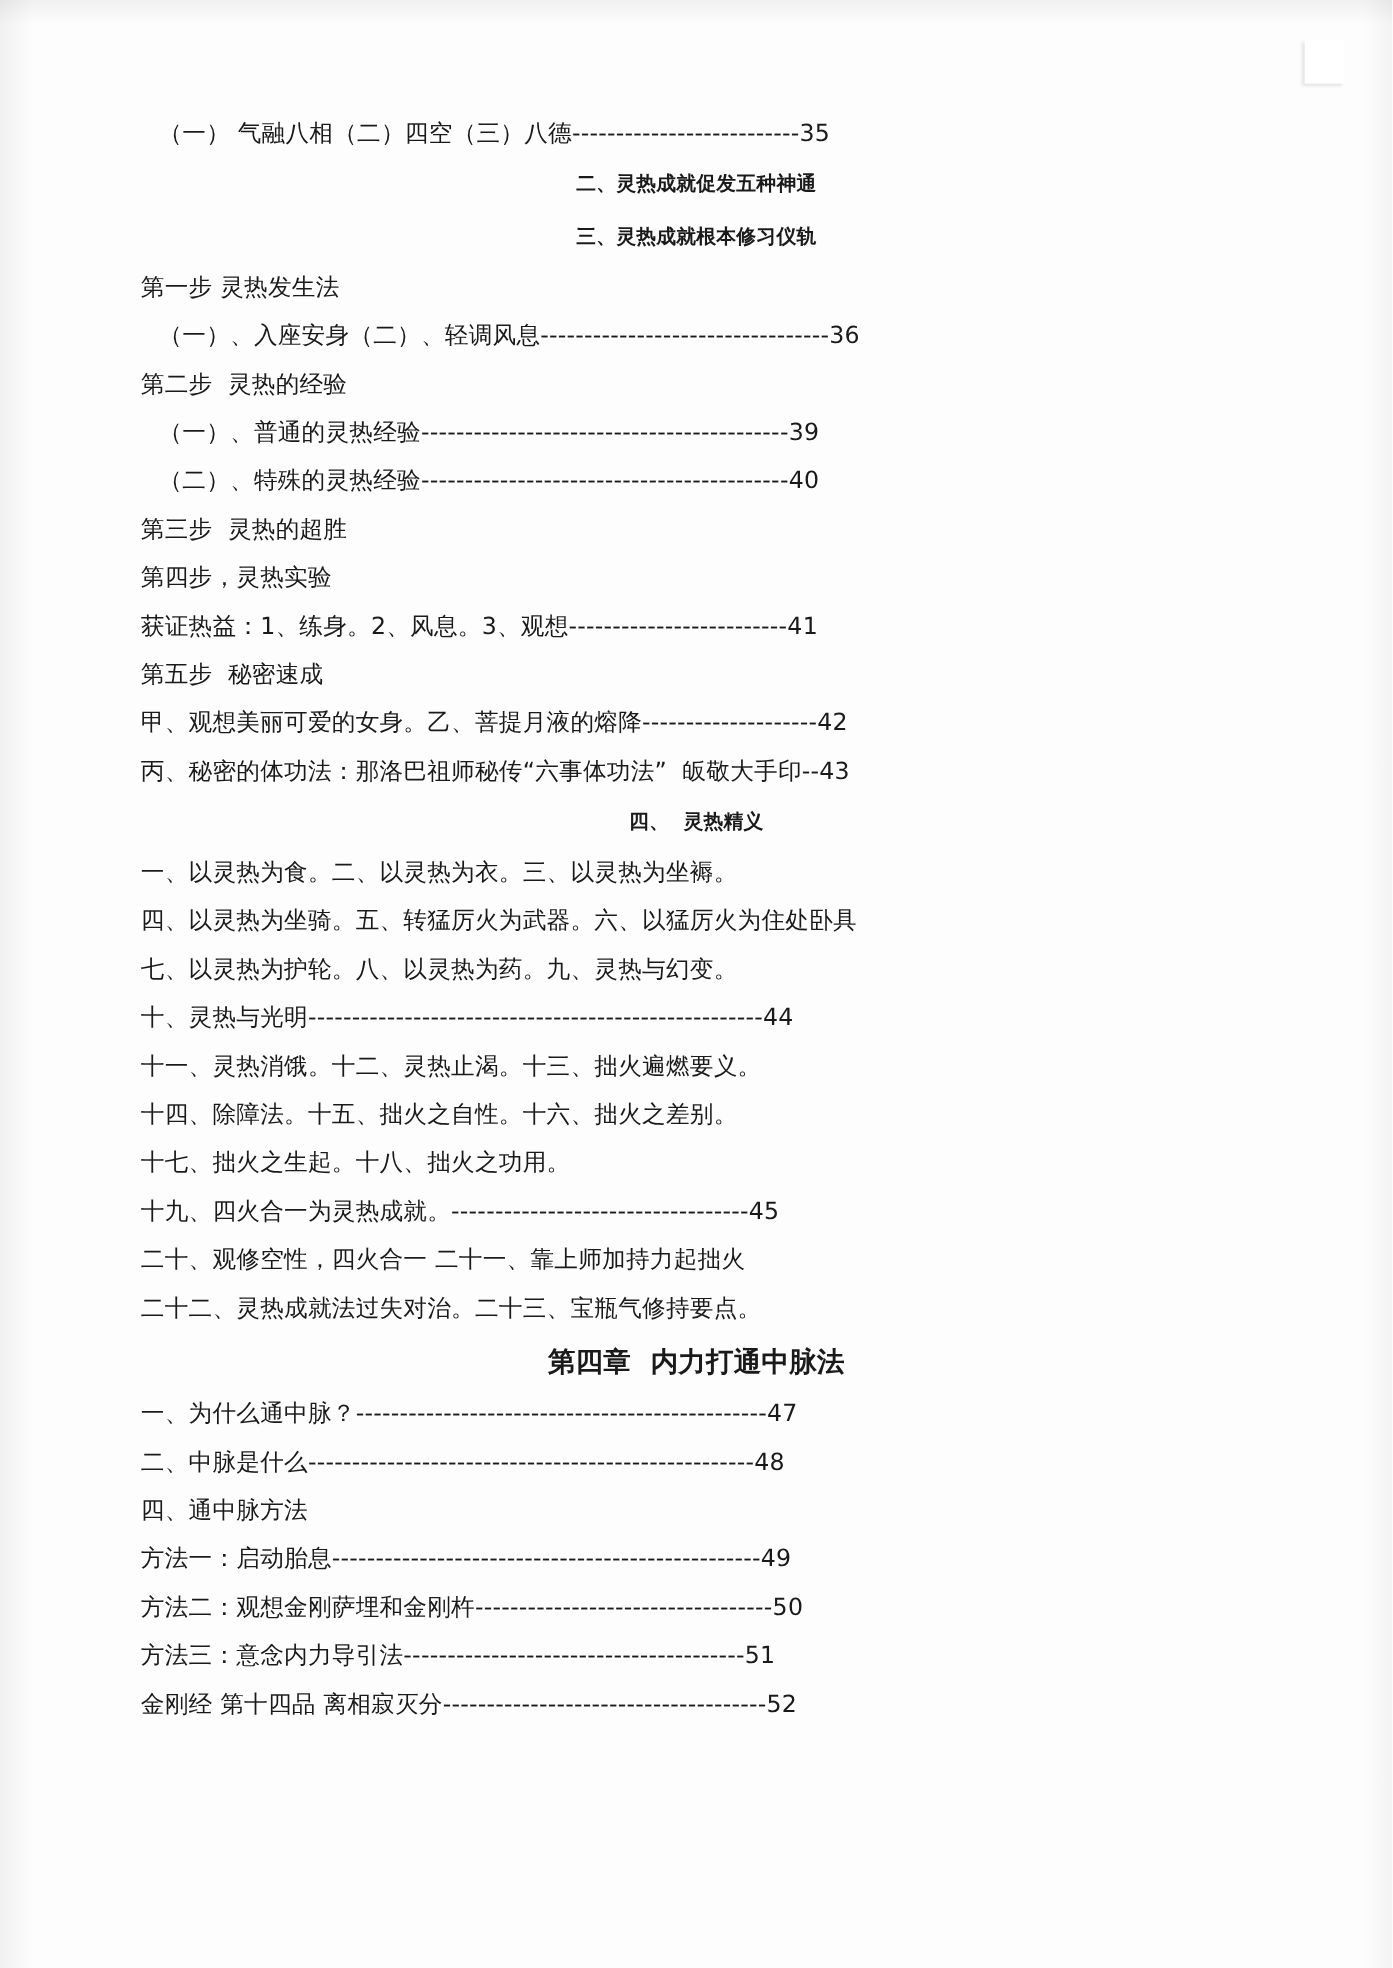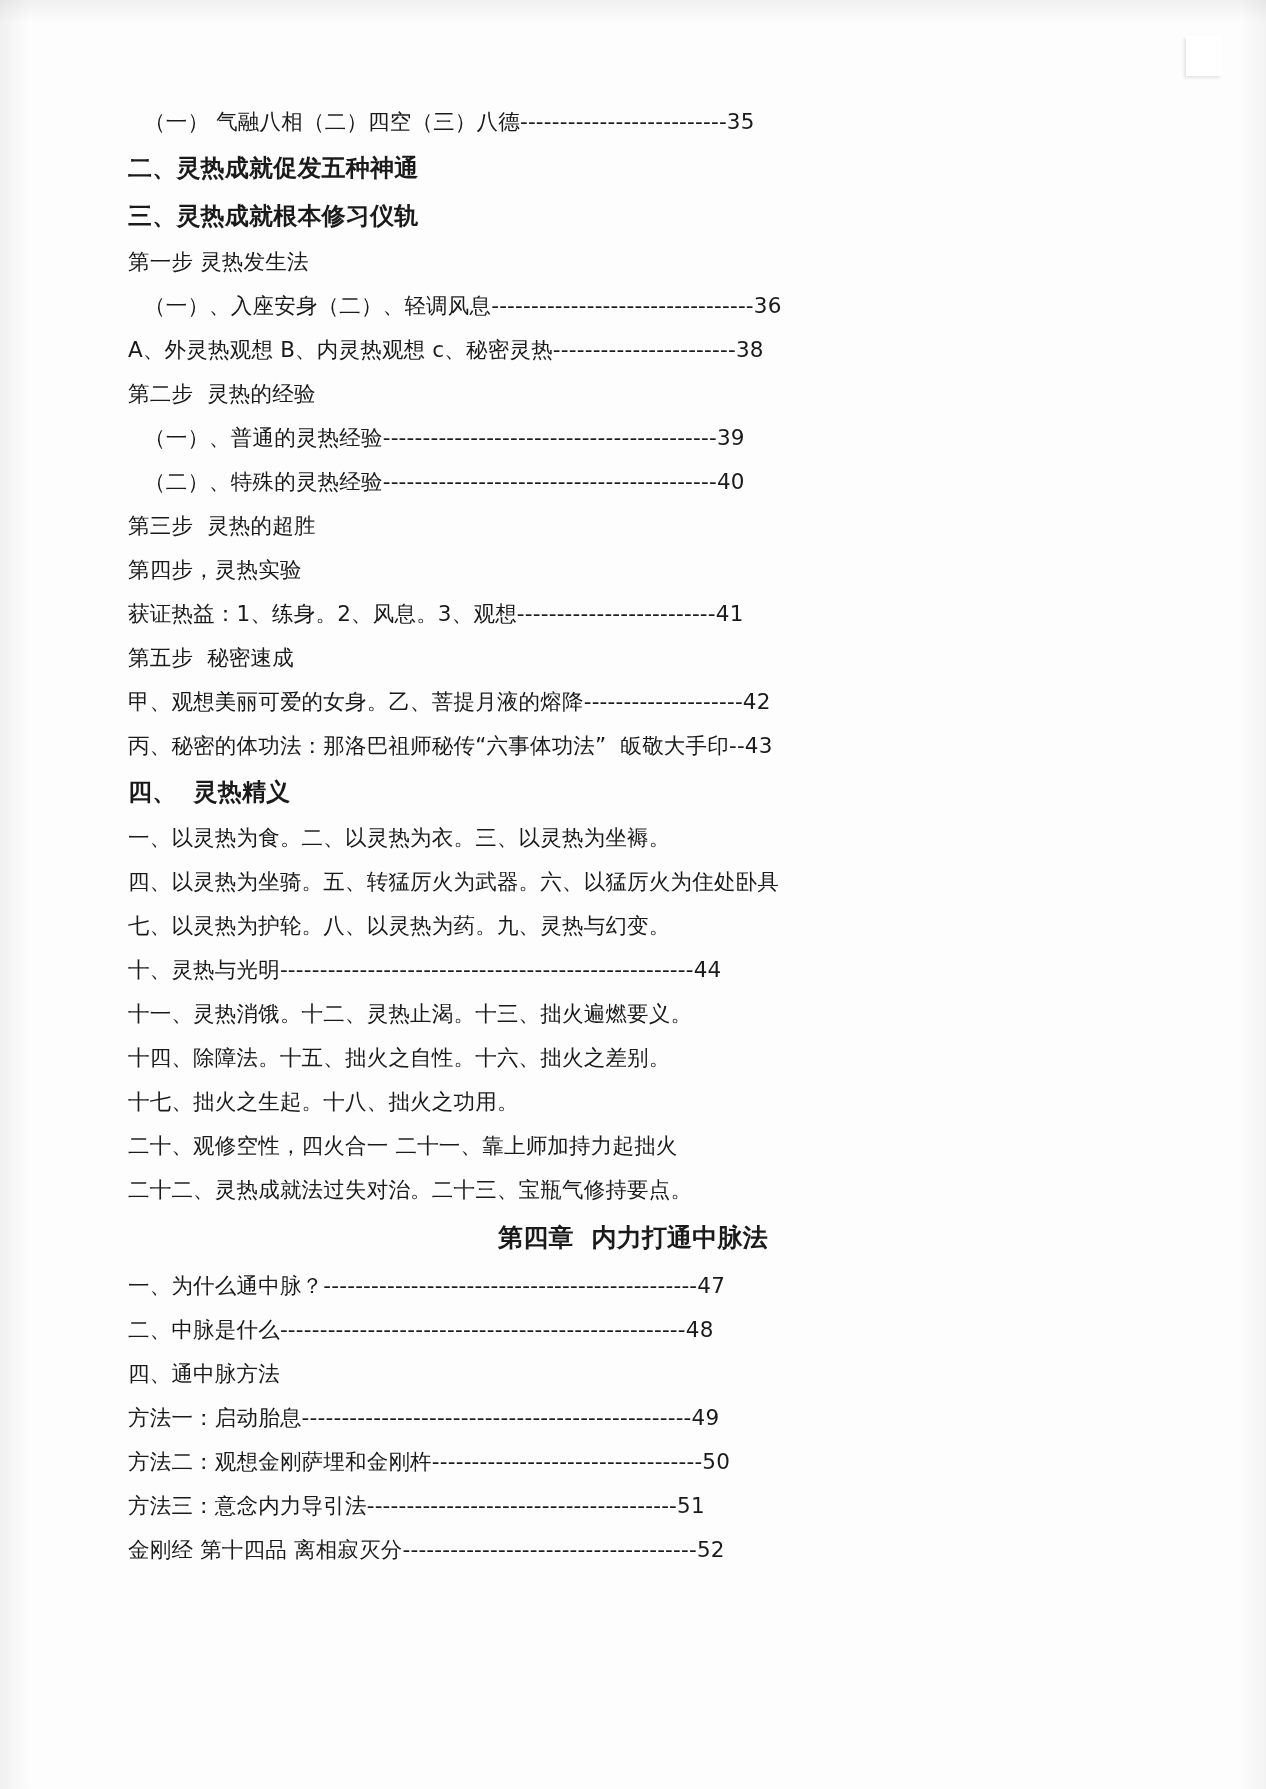--- a/index.html
+++ b/index.html
@@ -61,59 +61,60 @@
   .indent-1 { padding-left: 0px; }
   .indent-2 { padding-left: 16px; }
   .center {
     text-align: center;
     font-weight: bold;
     font-size: 25px;
     line-height: 52px;
   }
   .head-2 {
     font-weight: bold;
-    font-size: 24px;
+    font-size: 18px;
     line-height: 48px;
+    text-align: center;
   }
 </style>
 </head>
 <body>
 
 <div class="page">
 
   <div class="scan-top"></div>
   <div class="scan-edge-left"></div>
   <div class="scan-edge-right"></div>
   <div class="scan-corner"></div>
 
   <div class="content">
 
     <div class="line indent-2">（一） 气融八相（二）四空（三）八德--------------------------35</div>
     <div class="line head-2">二、灵热成就促发五种神通</div>
     <div class="line head-2">三、灵热成就根本修习仪轨</div>
     <div class="line indent-1">第一步 灵热发生法</div>
     <div class="line indent-2">（一）、入座安身（二）、轻调风息---------------------------------36</div>
-    <div class="line indent-1">A、外灵热观想 B、内灵热观想 c、秘密灵热-----------------------38</div>
     <div class="line indent-1">第二步  灵热的经验</div>
     <div class="line indent-2">（一）、普通的灵热经验------------------------------------------39</div>
     <div class="line indent-2">（二）、特殊的灵热经验------------------------------------------40</div>
     <div class="line indent-1">第三步  灵热的超胜</div>
     <div class="line indent-1">第四步，灵热实验</div>
     <div class="line indent-1">获证热益：1、练身。2、风息。3、观想-------------------------41</div>
     <div class="line indent-1">第五步  秘密速成</div>
     <div class="line indent-1">甲、观想美丽可爱的女身。乙、菩提月液的熔降--------------------42</div>
     <div class="line indent-1">丙、秘密的体功法：那洛巴祖师秘传“六事体功法”  皈敬大手印--43</div>
     <div class="line head-2">四、  灵热精义</div>
     <div class="line indent-1">一、以灵热为食。二、以灵热为衣。三、以灵热为坐褥。</div>
     <div class="line indent-1">四、以灵热为坐骑。五、转猛厉火为武器。六、以猛厉火为住处卧具</div>
     <div class="line indent-1">七、以灵热为护轮。八、以灵热为药。九、灵热与幻变。</div>
     <div class="line indent-1">十、灵热与光明----------------------------------------------------44</div>
     <div class="line indent-1">十一、灵热消饿。十二、灵热止渴。十三、拙火遍燃要义。</div>
     <div class="line indent-1">十四、除障法。十五、拙火之自性。十六、拙火之差别。</div>
     <div class="line indent-1">十七、拙火之生起。十八、拙火之功用。</div>
+    <div class="line indent-1">十九、四火合一为灵热成就。----------------------------------45</div>
     <div class="line indent-1">二十、观修空性，四火合一 二十一、靠上师加持力起拙火</div>
     <div class="line indent-1">二十二、灵热成就法过失对治。二十三、宝瓶气修持要点。</div>
     <div class="line center">第四章  内力打通中脉法</div>
     <div class="line indent-1">一、为什么通中脉？-----------------------------------------------47</div>
     <div class="line indent-1">二、中脉是什么---------------------------------------------------48</div>
     <div class="line indent-1">四、通中脉方法</div>
     <div class="line indent-1">方法一：启动胎息-------------------------------------------------49</div>
     <div class="line indent-1">方法二：观想金刚萨埋和金刚杵----------------------------------50</div>
     <div class="line indent-1">方法三：意念内力导引法---------------------------------------51</div>
     <div class="line indent-1">金刚经 第十四品 离相寂灭分-------------------------------------52</div>

